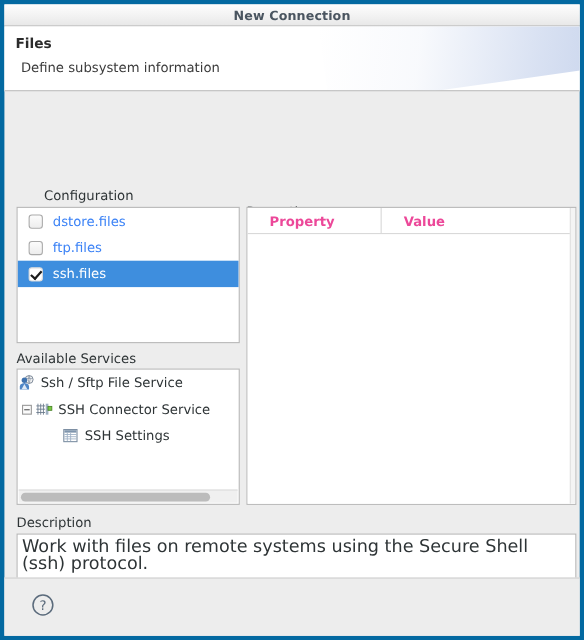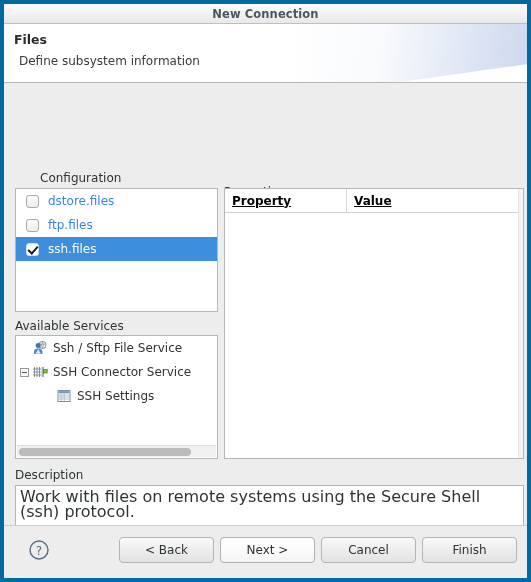--- a/index.html
+++ b/index.html
@@ -217,26 +217,25 @@
   }
   .prop-header {
     display: flex;
     height: 23px;
     border-bottom: 1px solid #d0d0d0;
     background: #ffffff;
   }
   .prop-col {
     font-size: 12px;
     font-weight: bold;
-    color: #000000;
-    display: flex;
-    align-items: center;
-    padding-left: 7px;
-    box-sizing: border-box;
-    text-decoration: underline;
+    color: #ec4899;
+    display: flex;
+    align-items: center;
+    padding-left: 20px;
+    box-sizing: border-box;
   }
   .prop-col.c1 { width: 122px; border-right: 1px solid #d8d8d8; }
   .prop-col.c2 { flex: 1 1 auto; }
   .prop-body { background: #ffffff; height: 100%; }
   .prop-scrollgutter {
     position: absolute;
     right: 0px;
     top: 0px;
     bottom: 0px;
     width: 4px;
@@ -326,21 +325,21 @@
       </div>
       <div class="cfg-row selected">
         <span class="checkbox checked"></span>
         <span>ssh.files</span>
       </div>
     </div>
 
     <div class="section-label" id="services-label">Available Services</div>
     <div class="framebox" id="services-tree">
 
-      <div class="tree-row" style="padding-left:16px;">
+      <div class="tree-row" style="padding-left:0;">
         <span class="tree-icon">
           <svg width="16" height="16" viewBox="0 0 16 16">
             <circle cx="10.5" cy="5" r="3.6" fill="#f2f2f2" stroke="#7d8a99" stroke-width="0.9"></circle>
             <path d="M7.2 4.2 H13.8 M10.5 1.4 Q12.3 5 10.5 8.6 Q8.7 5 10.5 1.4" fill="none" stroke="#8a97a6" stroke-width="0.7"></path>
             <path d="M2 14 L2 11.2 Q2 9.2 4.3 8.7 L6.2 8.2 L8.1 8.7 Q10.4 9.2 10.4 11.2 L10.4 14 Z" fill="#4f86c6"></path>
             <circle cx="6.2" cy="5.6" r="2.5" fill="#3f72ae"></circle>
             <path d="M3.6 13.8 L6.2 9.1 L8.8 13.8 Z" fill="#dfe9f5"></path>
           </svg>
         </span>
         <span class="tree-label">Ssh / Sftp File Service</span>
@@ -397,21 +396,15 @@
 
   </div>
 
   <div class="footer">
     <span class="help-icon">
       <svg width="22" height="22" viewBox="0 0 22 22">
         <circle cx="11" cy="11" r="9" fill="none" stroke="#5b6b7c" stroke-width="1.4"></circle>
         <text x="11" y="15.5" text-anchor="middle" font-family="DejaVu Sans, sans-serif" font-size="12" fill="#5b6b7c">?</text>
       </svg>
     </span>
-    <div class="buttons">
-      <div class="btn">&lt; Back</div>
-      <div class="btn default">Next &gt;</div>
-      <div class="btn">Cancel</div>
-      <div class="btn">Finish</div>
-    </div>
   </div>
 
 </div>
 
 </body></html>

